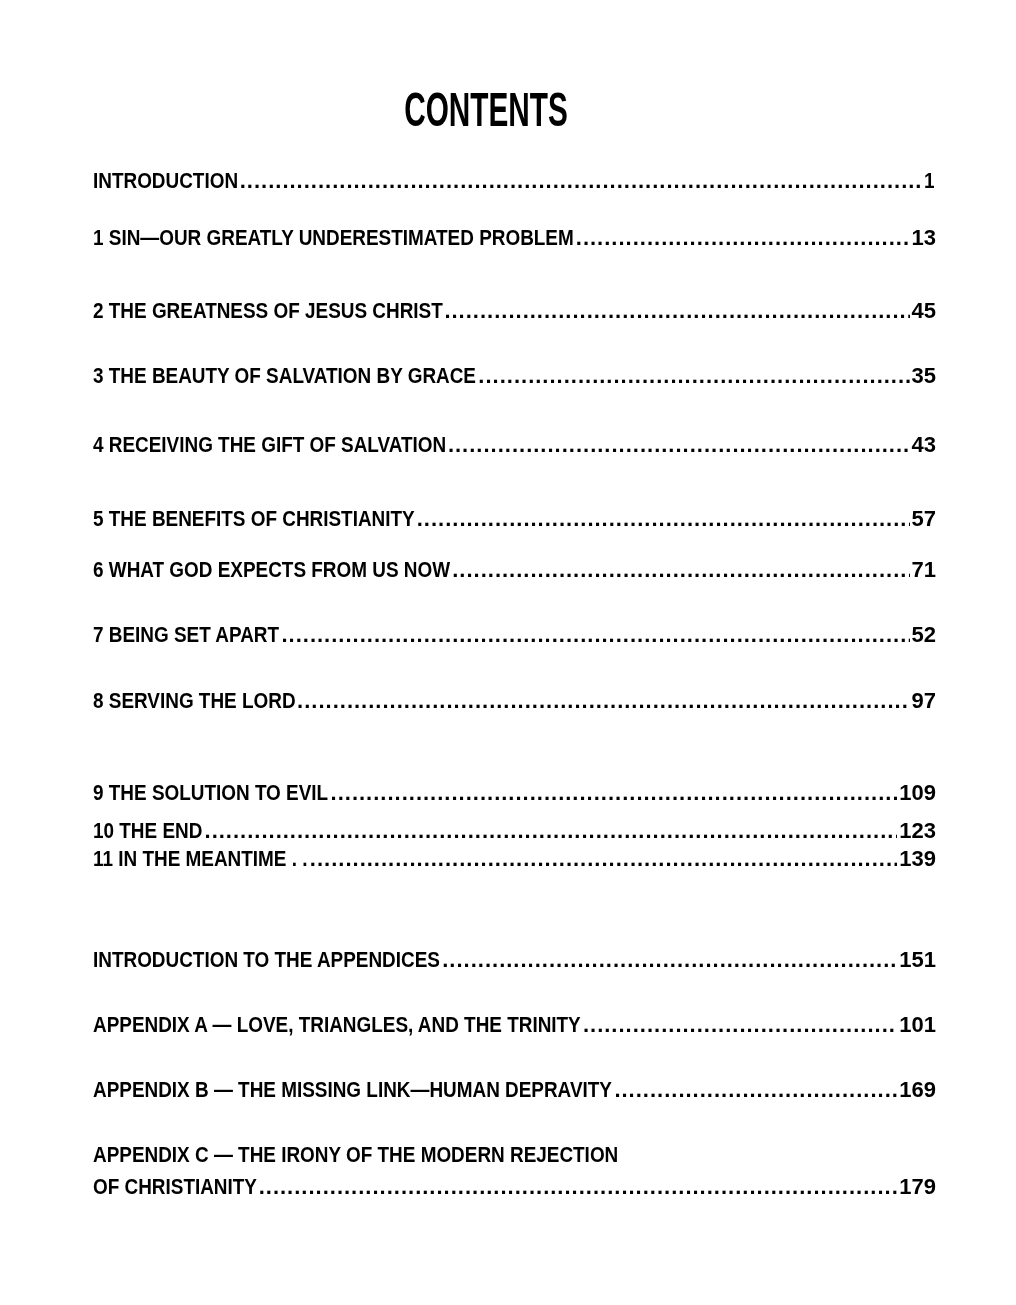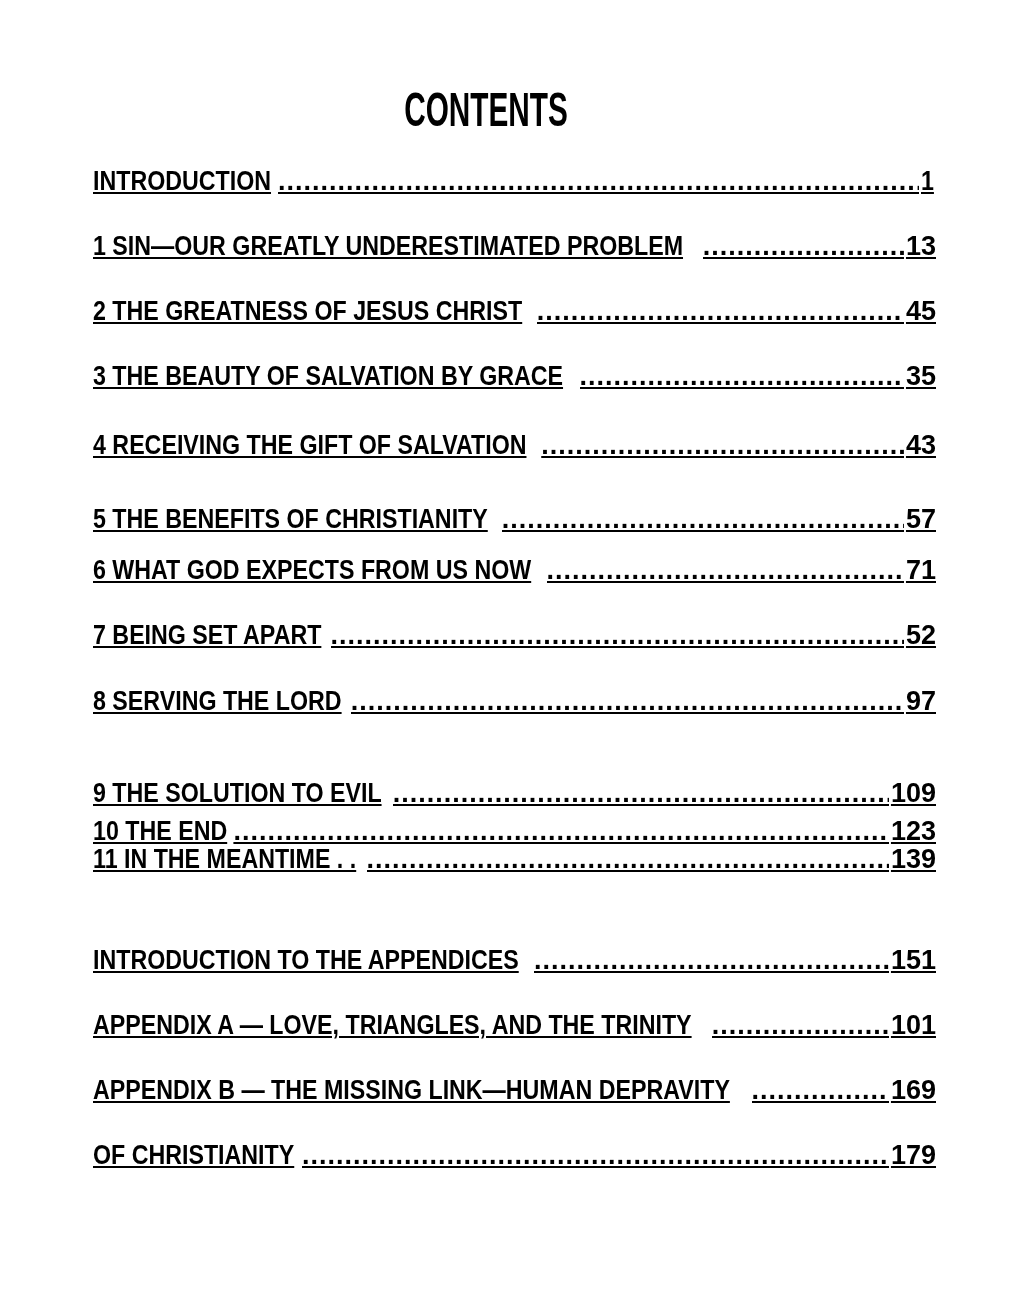--- a/index.html
+++ b/index.html
@@ -33,23 +33,22 @@
       left: 93px;
       top: 165px;
       width: 843px;
     }
     .toc-entry {
       position: absolute;
       left: 0;
       width: 843px;
       font-family: "Liberation Sans", sans-serif;
       font-weight: bold;
-      font-size: 27px;
+      font-size: 22px;
       line-height: 32px;
-      text-decoration: underline;
     }
     .line {
       display: flex;
       align-items: baseline;
       width: 843px;
       white-space: nowrap;
       overflow: hidden;
     }
     .label {
       flex: 0 0 auto;
@@ -86,21 +85,21 @@
 <div class="toc">
 
   <div class="toc-entry" style="top:0px">
     <div class="line">
       <span class="label cond" style="margin-right: -23.9556px;">INTRODUCTION</span>
       <span class="leader">................................................................................................................................................................................................................................................</span>
       <span class="page cond">1</span>
     </div>
   </div>
 
-  <div class="toc-entry" style="top:65px">
+  <div class="toc-entry" style="top:57px">
     <div class="line">
       <span class="label cond" style="margin-right: -78.2466px;">1 SIN—OUR GREATLY UNDERESTIMATED PROBLEM</span>
       <span class="leader">................................................................................................................................................................................................................................................</span>
       <span class="page">13</span>
     </div>
   </div>
 
   <div class="toc-entry" style="top:130px">
     <div class="line">
       <span class="label cond" style="margin-right: -57.2756px;">2 THE GREATNESS OF JESUS CHRIST</span>
@@ -199,20 +198,21 @@
 
   <div class="toc-entry" style="top:909px">
     <div class="line">
       <span class="label cond" style="margin-right: -84.0572px;">APPENDIX B — THE MISSING LINK—HUMAN DEPRAVITY</span>
       <span class="leader">................................................................................................................................................................................................................................................</span>
       <span class="page">169</span>
     </div>
   </div>
 
   <div class="toc-entry" style="top:974px">
+    <span class="first-line"><span class="cond">APPENDIX C — THE IRONY OF THE MODERN REJECTION</span></span>
     <div class="line">
       <span class="label cond" style="margin-right: -27.0222px;">OF CHRISTIANITY</span>
       <span class="leader">................................................................................................................................................................................................................................................</span>
       <span class="page">179</span>
     </div>
   </div>
 
 </div>
 
 </body></html>

